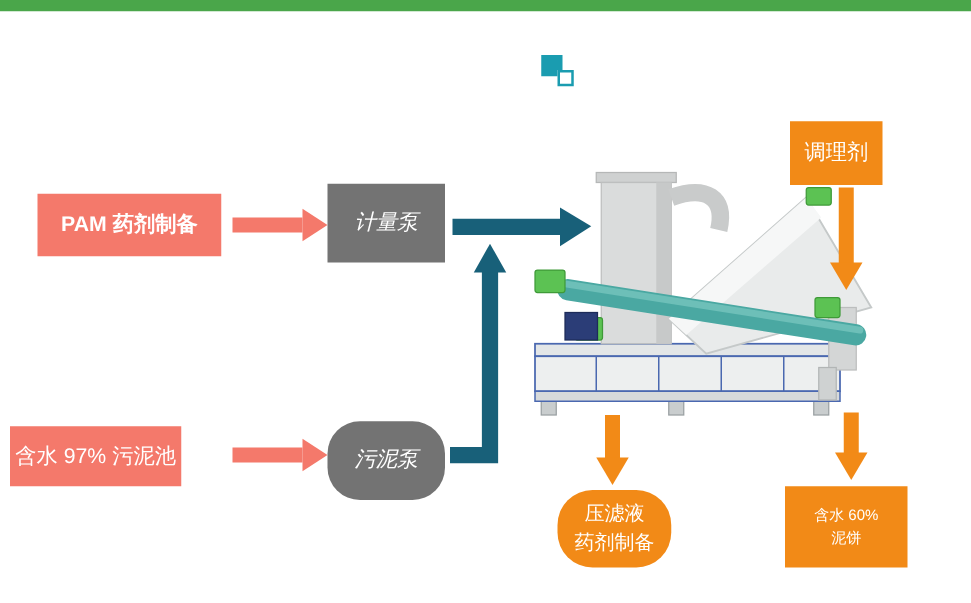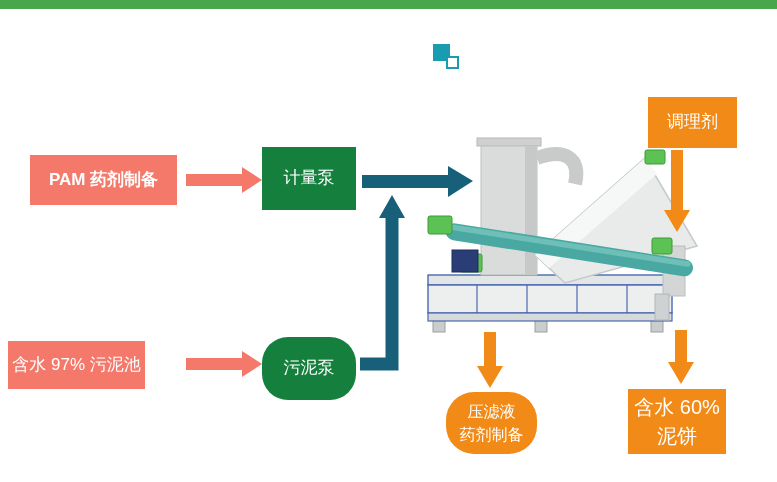--- a/index.html
+++ b/index.html
@@ -15,30 +15,30 @@
 
   .title-icon { position:absolute; left:433px; top:44px; width:30px; height:28px; }
   .title-icon .sq1 { position:absolute; left:0; top:0; width:17px; height:17px; background:#1a9cb0; }
   .title-icon .sq2 { position:absolute; left:13px; top:12px; width:13px; height:13px;
                      background:#ffffff; border:2px solid #1a9cb0; }
 
   .node { position:absolute; display:flex; flex-direction:column; align-items:center;
           justify-content:center; color:#ffffff; text-align:center; font-size:17px;
           line-height:1.45; }
   .salmon  { background:#f4796b; }
-  .tealbox { background:#15803d; }
+  .tealbox { background:#737373;font-style:italic; }
   .orange  { background:#f28a17; }
 
   .node-pam        { left:30px;  top:155px; width:147px; height:50px;font-weight:bold; }
   .node-metering   { left:262px; top:147px; width:94px;  height:63px; }
-  .node-cond       { left:632px; top:97px;  width:89px;  height:51px;margin-left:16px; }
+  .node-cond       { left:632px; top:97px;  width:74px;  height:51px; }
   .node-pool       { left:8px;   top:341px; width:137px; height:48px; }
   .node-sludgepump { left:262px; top:337px; width:94px;  height:63px;border-radius:26px; }
   .node-filtrate   { left:446px; top:392px; width:91px;  height:62px; font-size:16px;border-radius:28px; }
-  .node-cake       { left:628px; top:389px; width:98px;  height:65px; font-size:20px; }
+  .node-cake       { left:628px; top:389px; width:98px;  height:65px; font-size:12px; }
 
   svg.layer { position:absolute; left:0; top:0; pointer-events:none; }
   svg.machine { position:absolute; left:415px; top:128px; pointer-events:none; }
 </style>
 </head>
 <body>
 
 <div class="canvas">
 
   <div class="topbar"></div>

